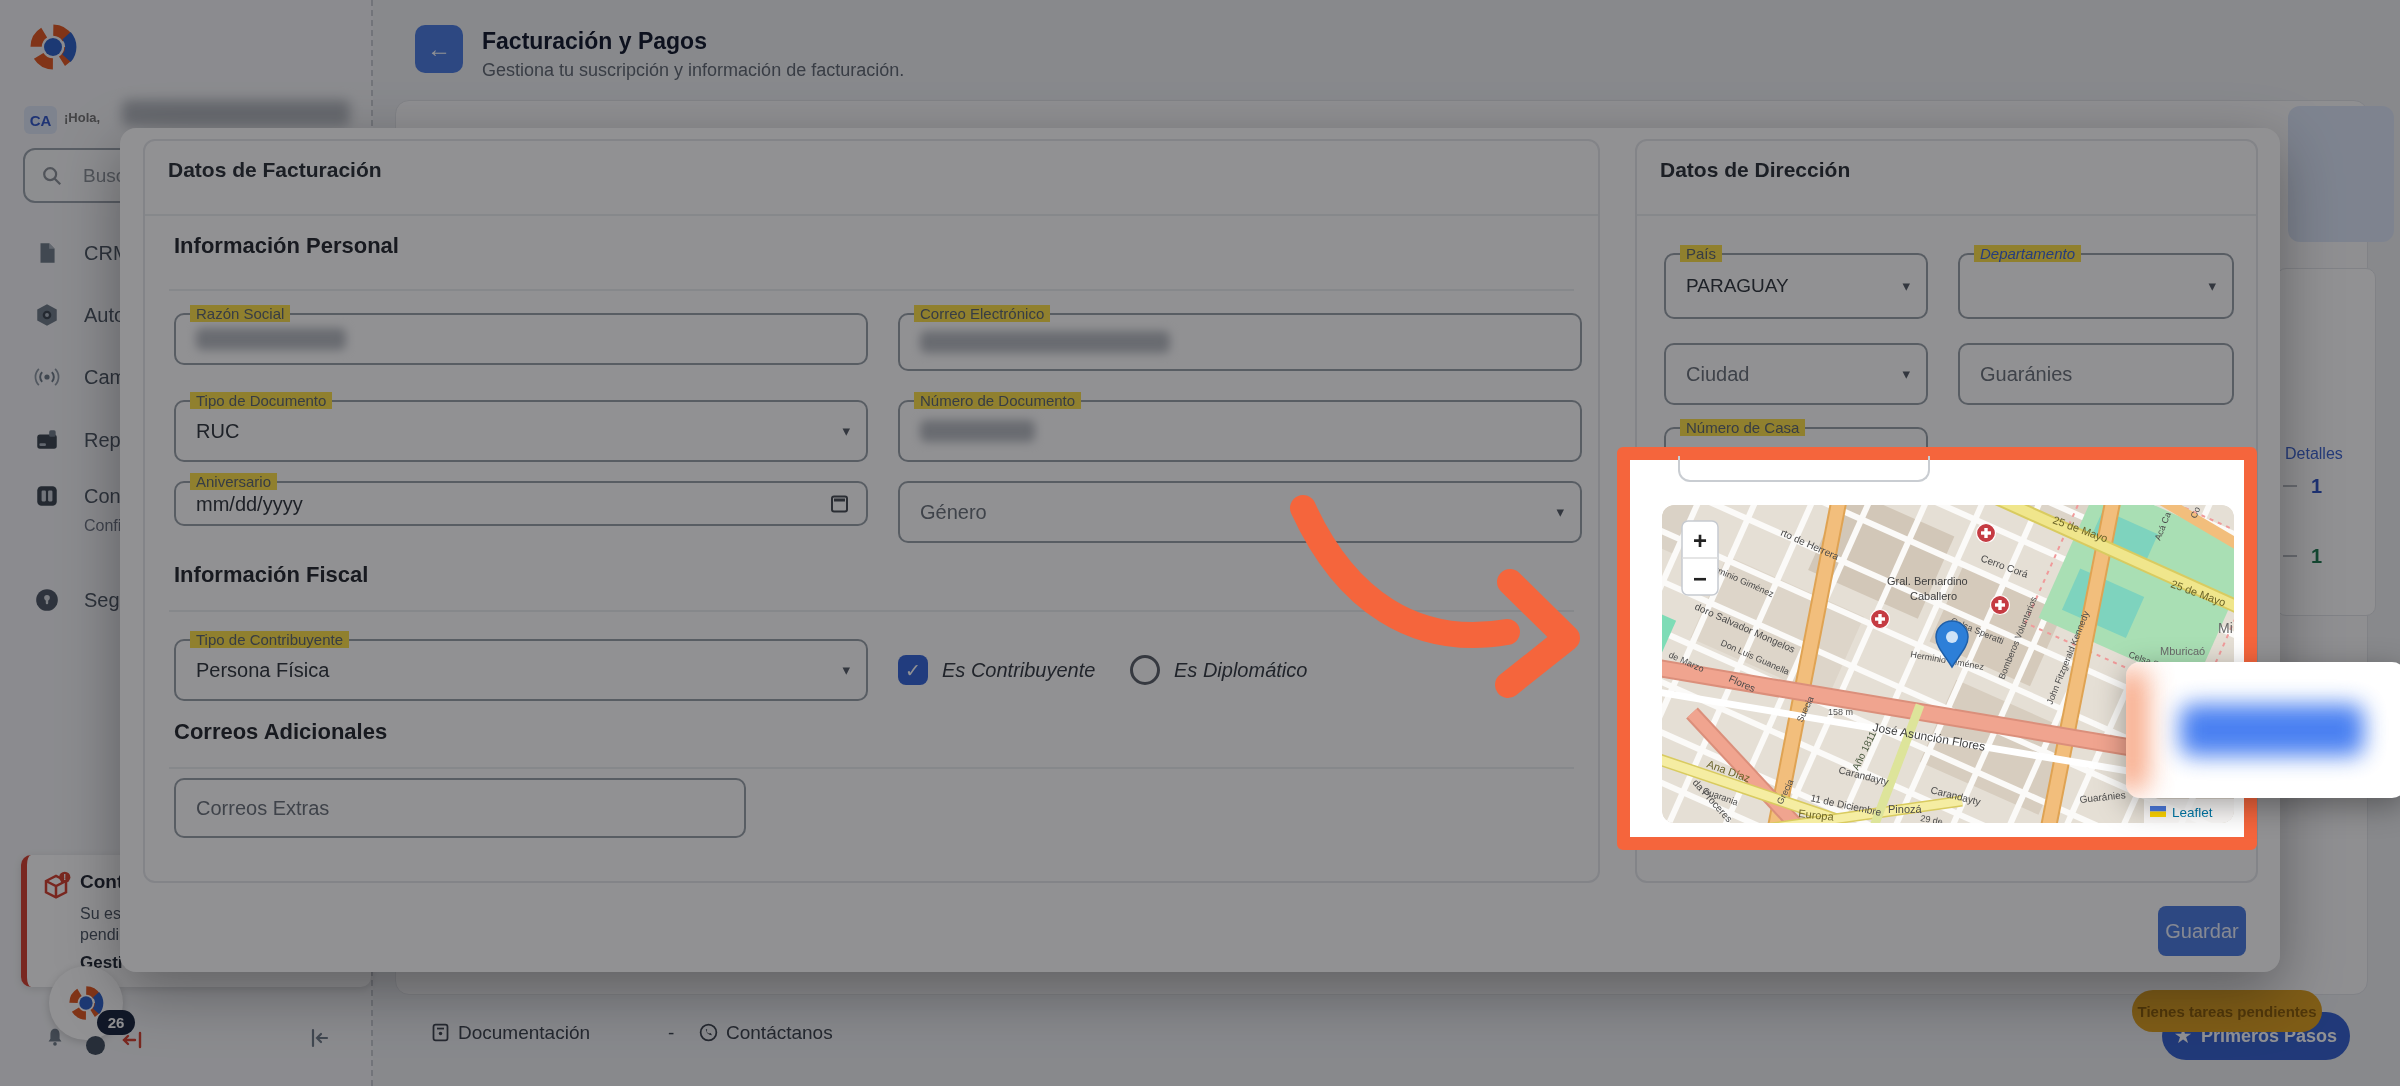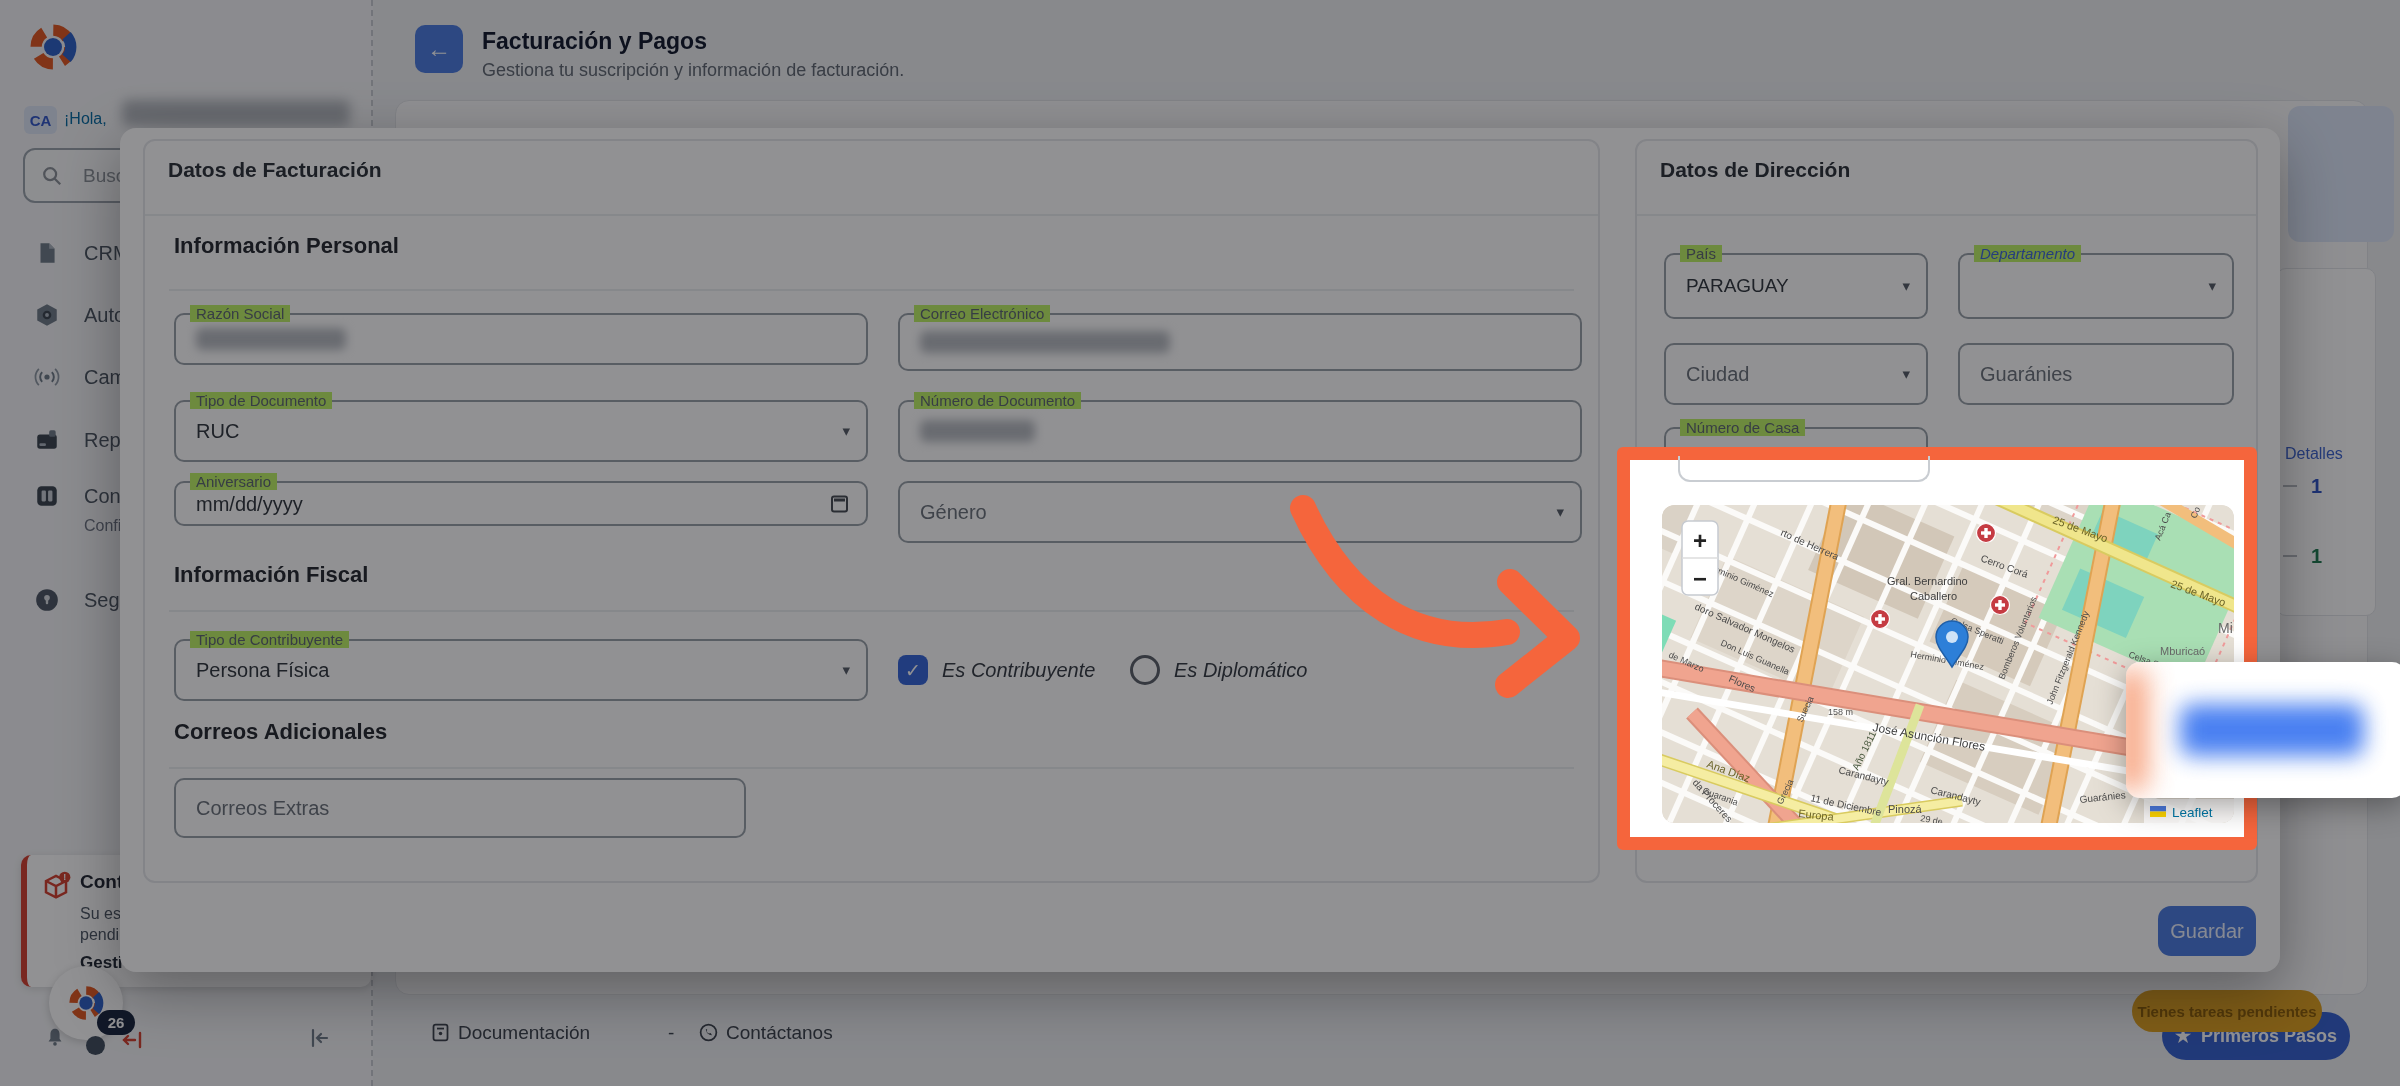--- a/index.html
+++ b/index.html
@@ -6,21 +6,21 @@
   html,body { width:2400px; height:1086px; overflow:hidden; background:#eef0f3;
     font-family:"Liberation Sans", sans-serif; }
   #screen { position:relative; width:2400px; height:1086px; overflow:hidden; }
   .abs { position:absolute; }
   svg text { font-family:"Liberation Sans", sans-serif; }
 
   
   #page { position:absolute; inset:0; z-index:1; }
   #sidebar { position:absolute; left:0; top:0; width:373px; height:1086px;
     background:#f4f5f7; border-right:2px dashed #c7cbd1; }
-  .greet { font-size:16px; color:#0369a1; }
+  .greet { font-size:13px; color:#737373;font-weight:bold; }
   .ca-chip { background:#dce5f6; color:#3056c8; font-weight:bold; font-size:15px;
     border-radius:6px; display:flex; align-items:center; justify-content:center; }
   .blob { background:#b3b7bd; filter:blur(6px); border-radius:6px; }
   .search { border:2px solid #9aa2ab; border-radius:12px; background:#f8f9fa;
     display:flex; align-items:center; gap:20px; padding:0 16px; color:#8a9097; font-size:19px; }
   .nav-item { position:absolute; left:0; width:373px; height:44px; display:flex; align-items:center; }
   .nav-item .lbl { position:absolute; left:84px; font-size:20px; color:#4a5460; }
   .nav-item .sub { position:absolute; left:84px; top:30px; font-size:16px; color:#6b7280; }
   .nav-ic { position:absolute; left:34px; width:26px; height:26px; }
   #notif { position:absolute; left:21px; top:855px; width:350px; height:132px;
@@ -53,41 +53,41 @@
 
   
   #modal { position:absolute; left:120px; top:128px; width:2160px; height:844px;
     background:#fff; border-radius:16px; box-shadow:0 20px 60px rgba(0,0,0,.35); z-index:2; }
   .panel { position:absolute; border:2px solid #e5e7eb; border-radius:12px; background:#fff; }
   .panel-title { position:absolute; left:23px; top:17px; font-size:21px; font-weight:bold; color:#2a3038; }
   .panel-div { position:absolute; left:0; right:0; height:2px; background:#eceef1; }
   .sec-h { position:absolute; font-size:22px; font-weight:bold; color:#23272e; }
   .hdiv { position:absolute; height:2px; background:#eceef1; }
   .field { position:absolute; border:2px solid #98a0a8; border-radius:10px; background:#fff; }
-  .field > label { position:absolute; top:-10px; left:14px; background:#bef264; padding:0 6px;
+  .field > label { position:absolute; top:-10px; left:14px; background:#fde047; padding:0 6px;
     font-size:15px; color:#5c6670; white-space:nowrap; }
   .field .val { position:absolute; left:20px; top:50%; transform:translateY(-50%);
     font-size:20px; color:#2f353c; }
   .field .ph  { position:absolute; left:20px; top:50%; transform:translateY(-50%);
     font-size:20px; color:#6a717a; }
   .caret { position:absolute; right:16px; top:50%; transform:translateY(-50%);
     font-size:15px; color:#555c66; }
   .fblob { position:absolute; left:20px; top:50%; transform:translateY(-50%); height:22px;
     background:#b7bbc1; filter:blur(5px); border-radius:6px; }
   .cal { position:absolute; right:18px; top:50%; transform:translateY(-50%);
     width:17px; height:17px; border:2px solid #454b52; border-radius:3px; }
   .cal:after { content:""; position:absolute; top:1px; left:1px; right:1px; height:3px; background:#454b52; }
   .chk { position:absolute; width:30px; height:30px; border-radius:8px; }
   .chk.checked { background:#3465d9; color:#fff; font-size:19px; display:flex;
     align-items:center; justify-content:center; }
   .chk.circle { border:3px solid #596069; border-radius:50%; background:transparent; }
   .chk-lbl { position:absolute; font-size:20px; color:#333a42;font-style:italic; }
   .lbl-blue { color:#3b66d8 !important;font-style:italic; }
-  #save-btn { position:absolute; left:2038px; top:778px; width:98px; height:50px;
-    background:#4a7be0; border-radius:13px; color:#eaf0ff; font-size:20px;
+  #save-btn { position:absolute; left:2038px; top:778px; width:88px; height:50px;
+    background:#4a7be0; border-radius:8px; color:#eaf0ff; font-size:20px;
     display:flex; align-items:center; justify-content:center; }
 
   
   #scrim { position:absolute; inset:0; background:rgba(10,12,16,0.45); z-index:3; }
 
   
   #highlight { position:absolute; left:1617px; top:447px; width:640px; height:403px;
     background:#fff; border:13px solid #f5653c; border-radius:6px; z-index:4; }
   #field-remnant { position:absolute; left:48px; top:-4px; width:252px; height:26px;
     border:2px solid #c9cdd2; border-top:none; border-radius:0 0 12px 12px; }

